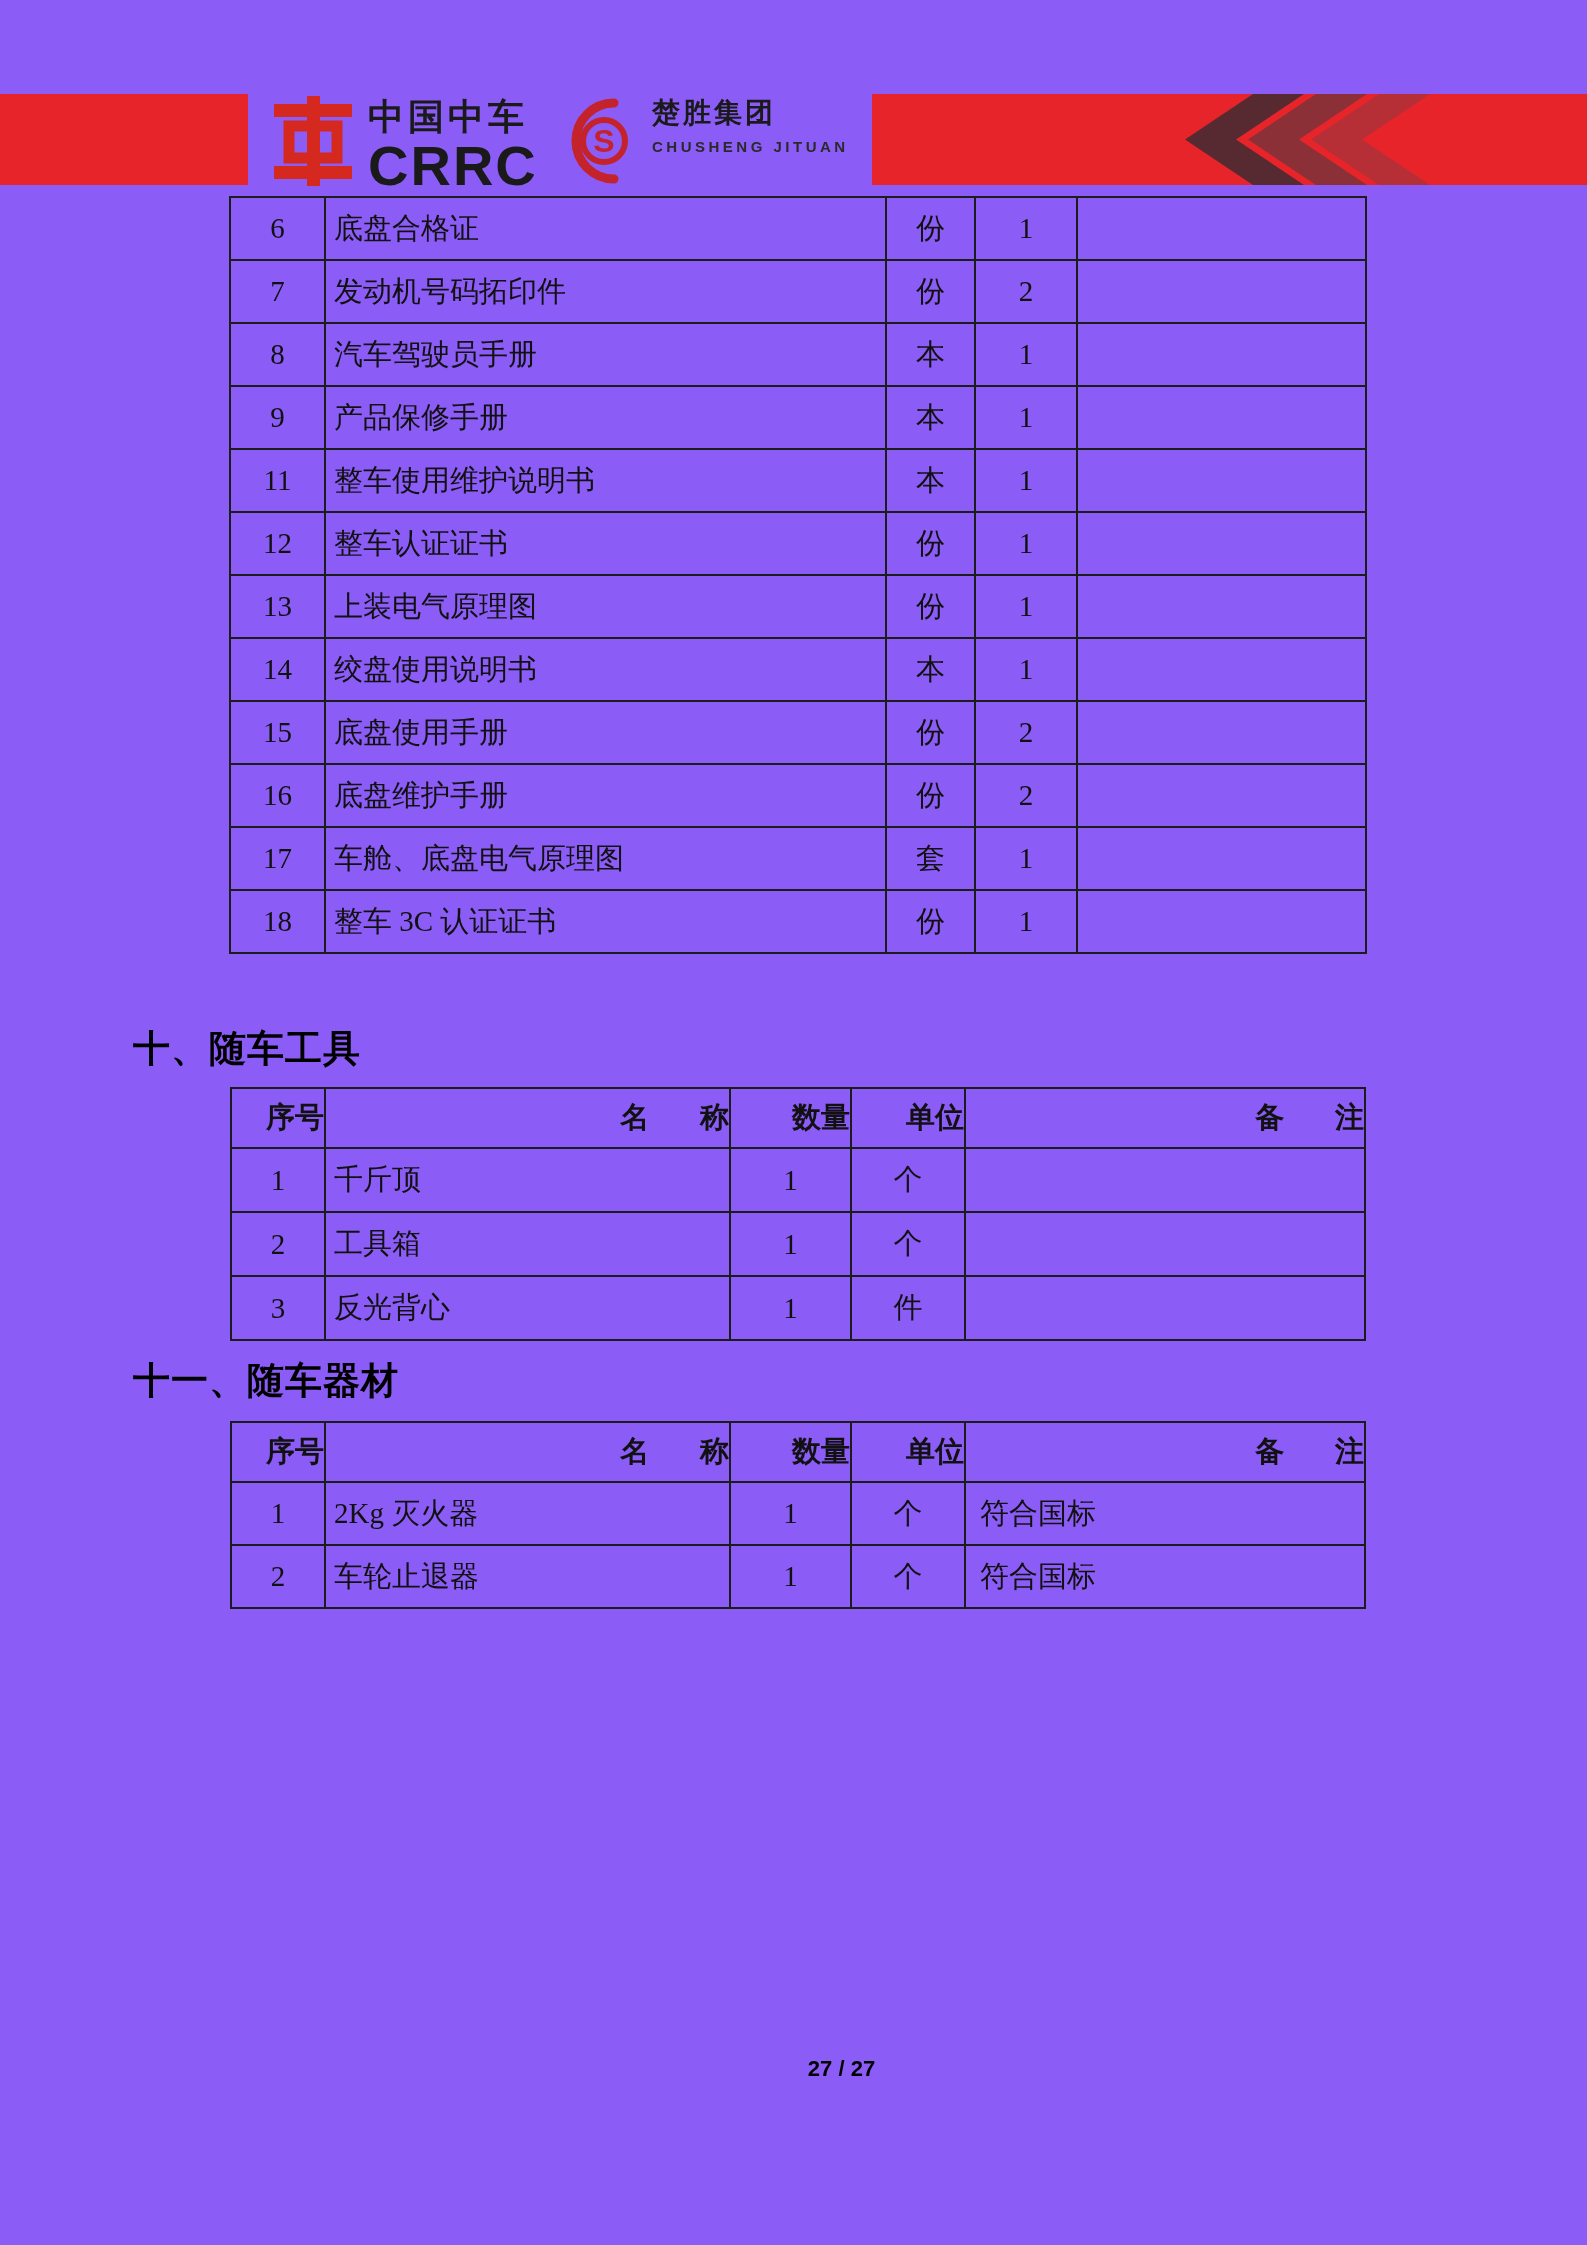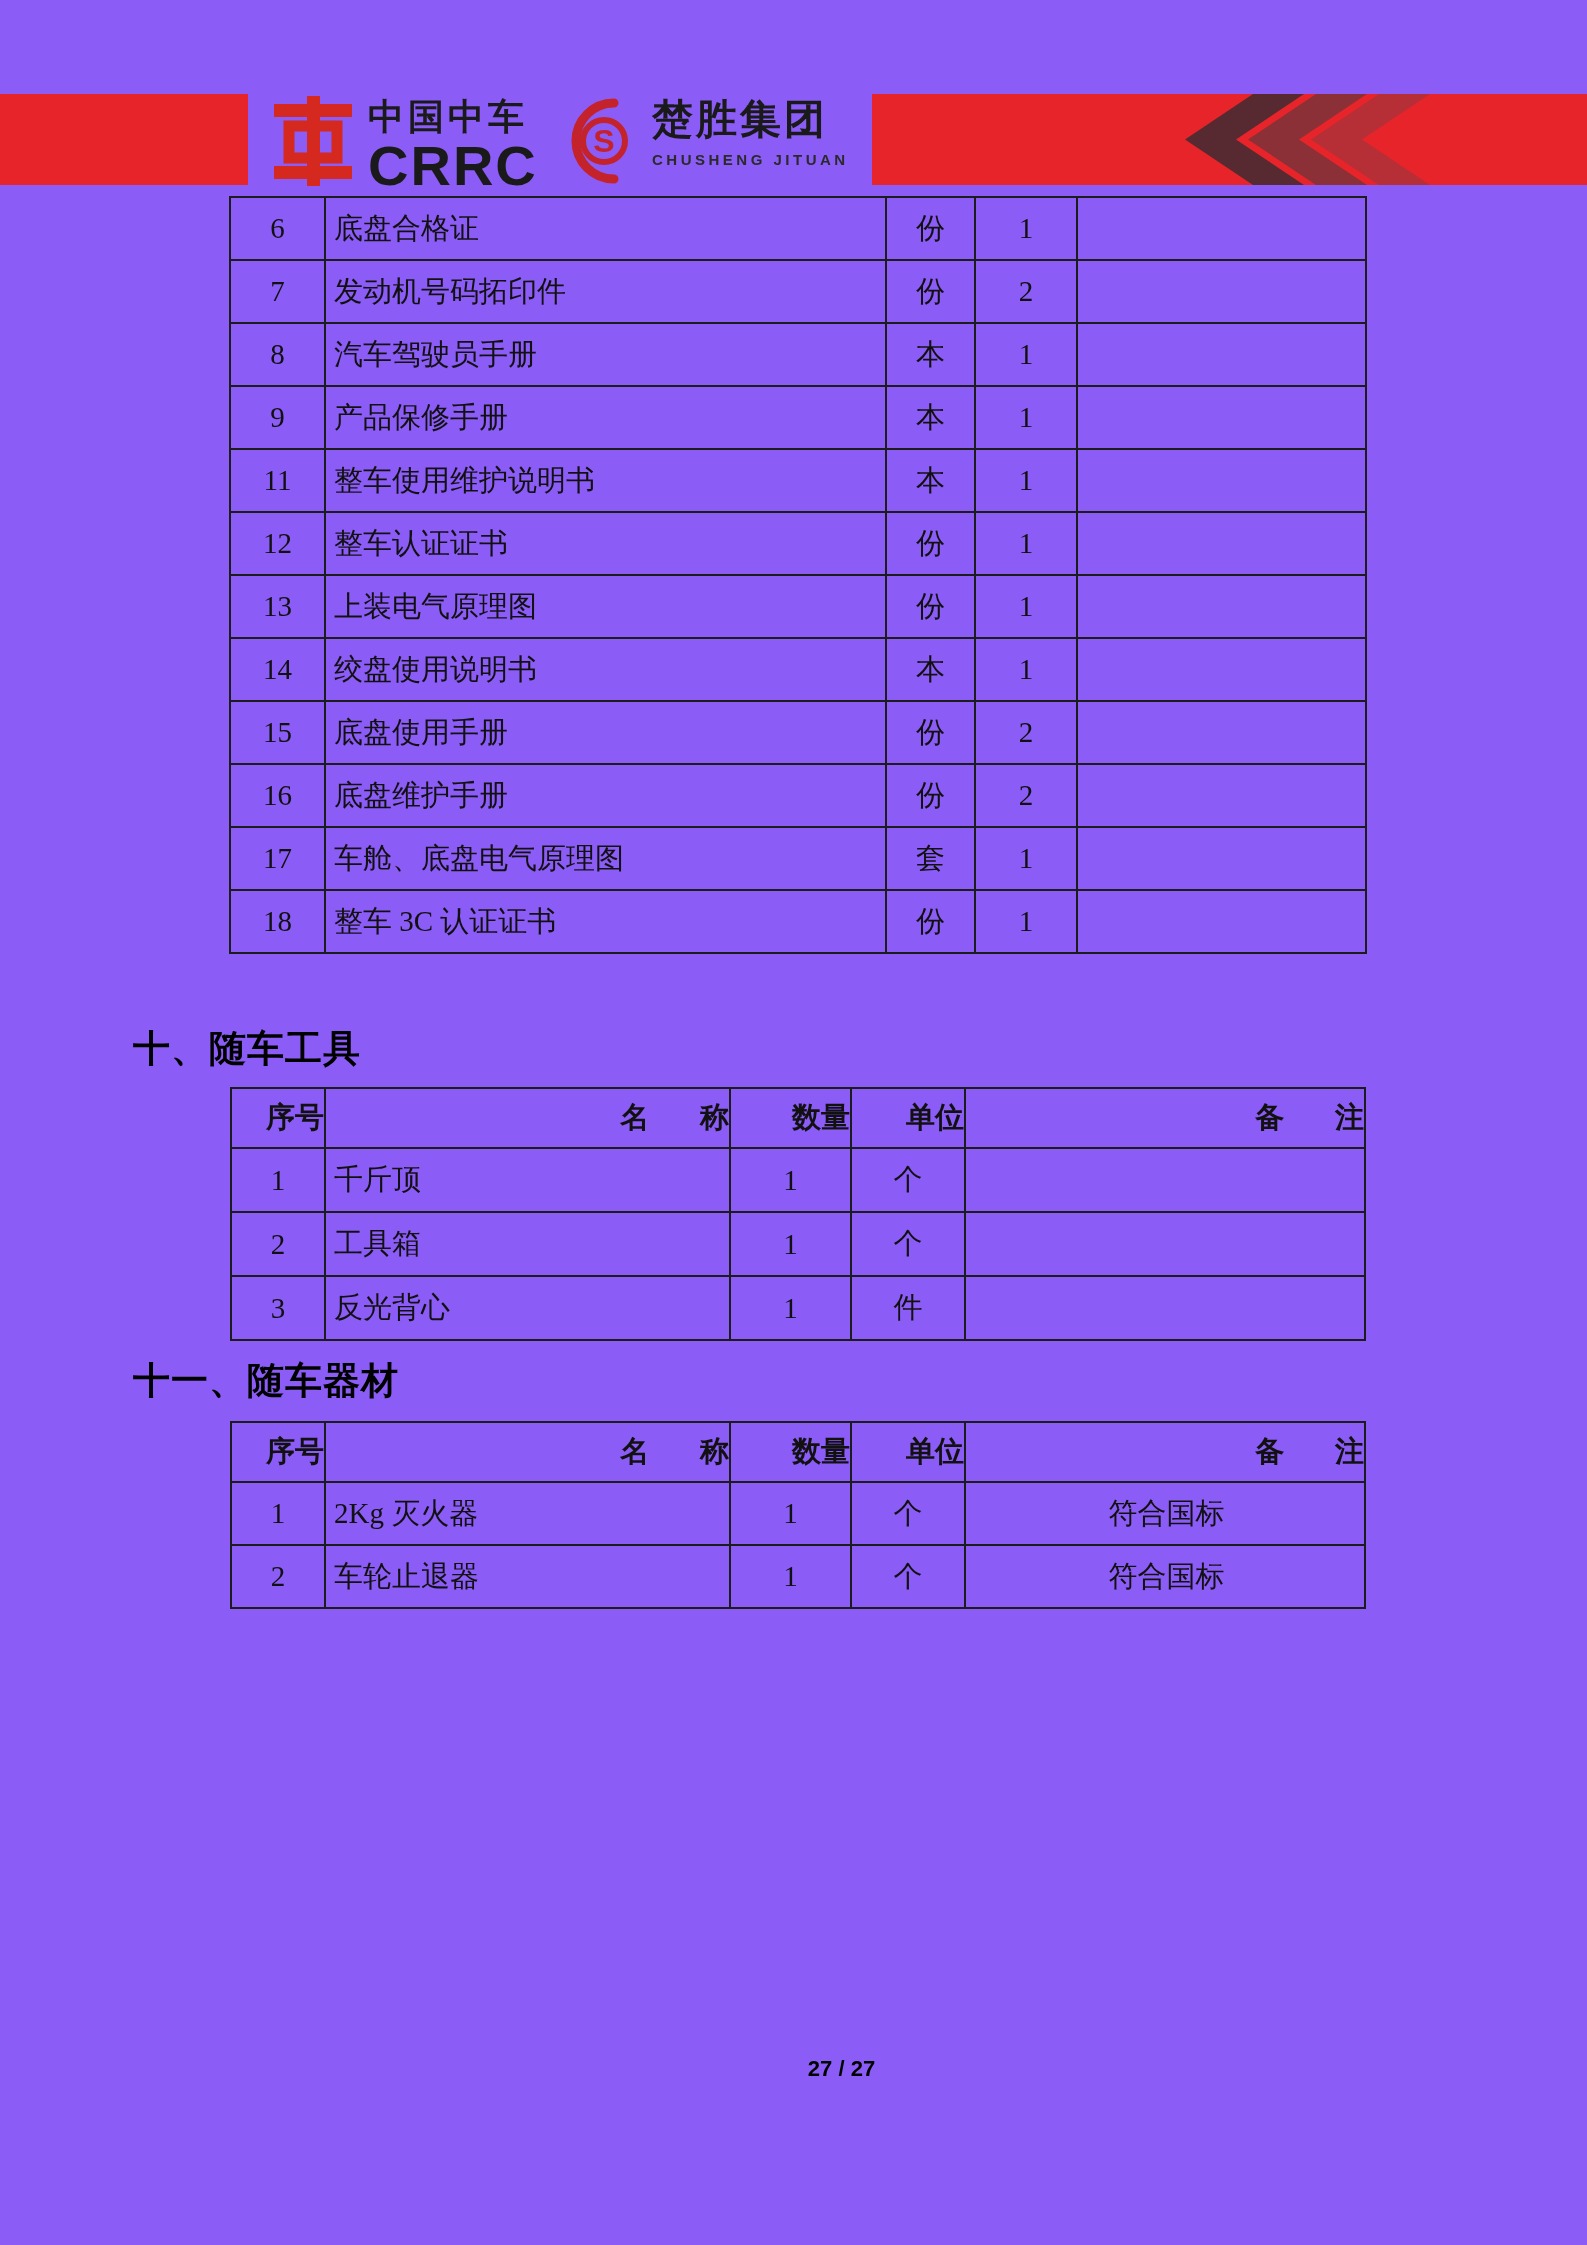--- a/index.html
+++ b/index.html
@@ -18,33 +18,33 @@
   .chev3{left:1311px;} .chev3 span{background:#b62f36;}
 
   .crrc-emblem{position:absolute;left:272px;top:96px;width:82px;height:90px;}
   .crrc-text{position:absolute;left:368px;top:99px;line-height:1;}
   .crrc-cn{font-size:36px;font-weight:bold;letter-spacing:4px;color:#1a1a1a;
            font-family:"Liberation Sans","DejaVu Sans",sans-serif;}
   .crrc-en{font-size:56px;font-weight:bold;letter-spacing:2px;color:#1a1a1a;margin-top:3px;
            font-family:"Liberation Sans","DejaVu Sans",sans-serif;}
   .cs-logo{position:absolute;left:552px;top:96px;width:90px;height:90px;}
   .cs-text{position:absolute;left:652px;top:99px;line-height:1;}
-  .cs-cn{font-size:41px;font-weight:bold;letter-spacing:3px;color:#1a1a1a;
+  .cs-cn{font-size:28px;font-weight:bold;letter-spacing:3px;color:#1a1a1a;
          font-family:"Liberation Sans","DejaVu Sans",sans-serif;}
   .cs-en{font-size:15px;font-weight:bold;letter-spacing:3.5px;color:#2a2a2a;margin-top:12px;
          font-family:"Liberation Sans","DejaVu Sans",sans-serif;}
 
   
   table{border-collapse:collapse;table-layout:fixed;position:absolute;}
   td,th{border:2px solid #1c1c1c;font-size:29px;font-weight:normal;
         overflow:hidden;white-space:pre;vertical-align:middle;padding:0;}
   th{font-weight:bold;text-align:right;}
   .c-center{text-align:center;}
   .c-name{text-align:left;padding-left:8px;font-family:Liberation Serif, serif;}
-  .c-remark{text-align:center;padding-left:3px;}
+  .c-remark{text-align:left;padding-left:14px;}
 
   #doc-table{left:229px;top:196px;width:1136px;}
   #doc-table td{height:61px;}
 
   #tools-table{left:230px;top:1087px;width:1134px;}
   #tools-table th{height:58px;}
   #tools-table td{height:62px;}
 
   #equip-table{left:230px;top:1421px;width:1134px;}
   #equip-table th{height:58px;}

